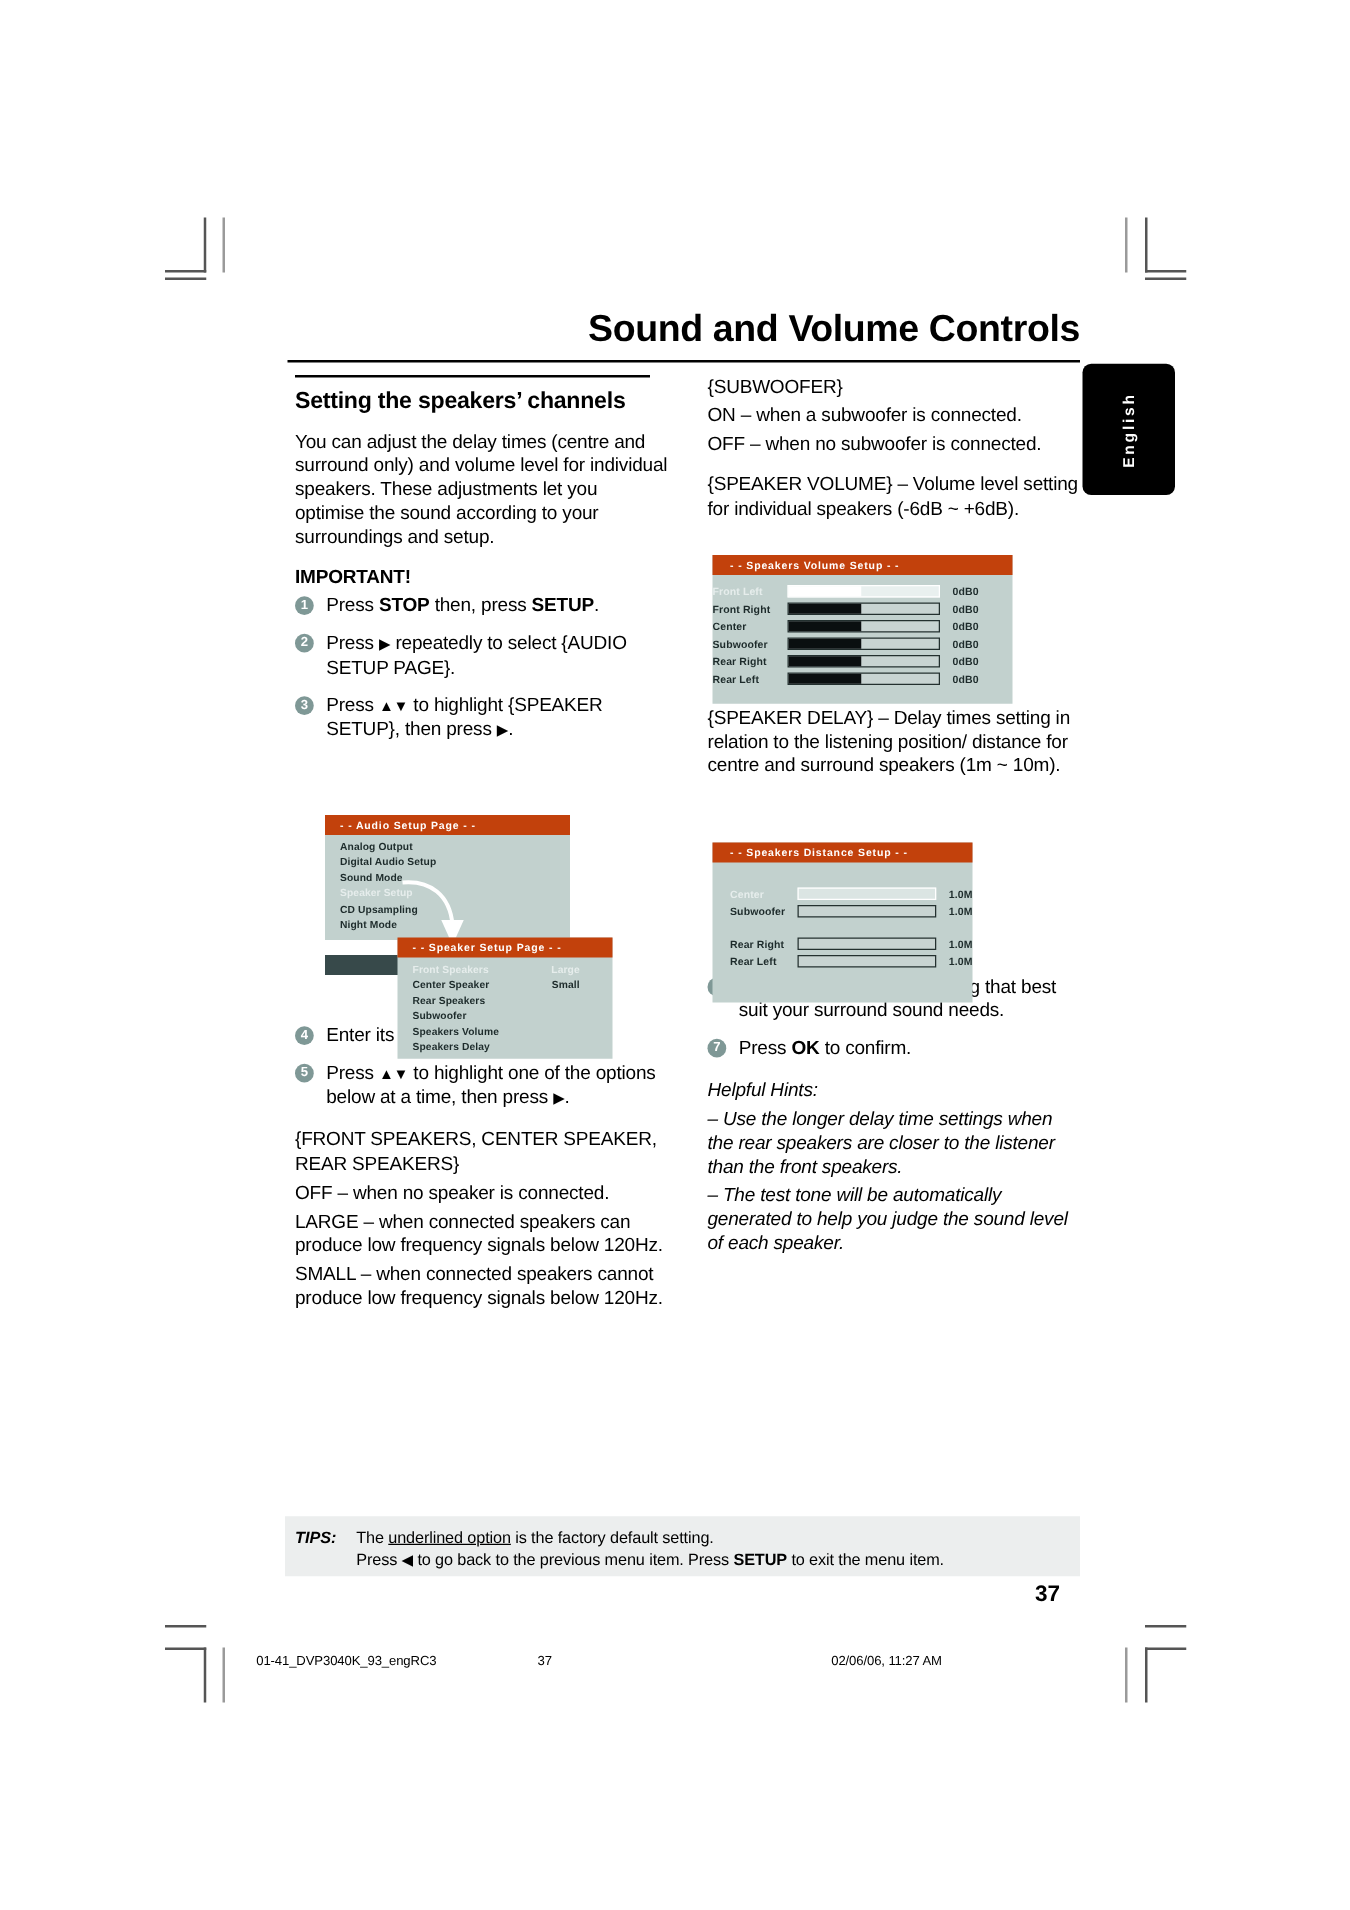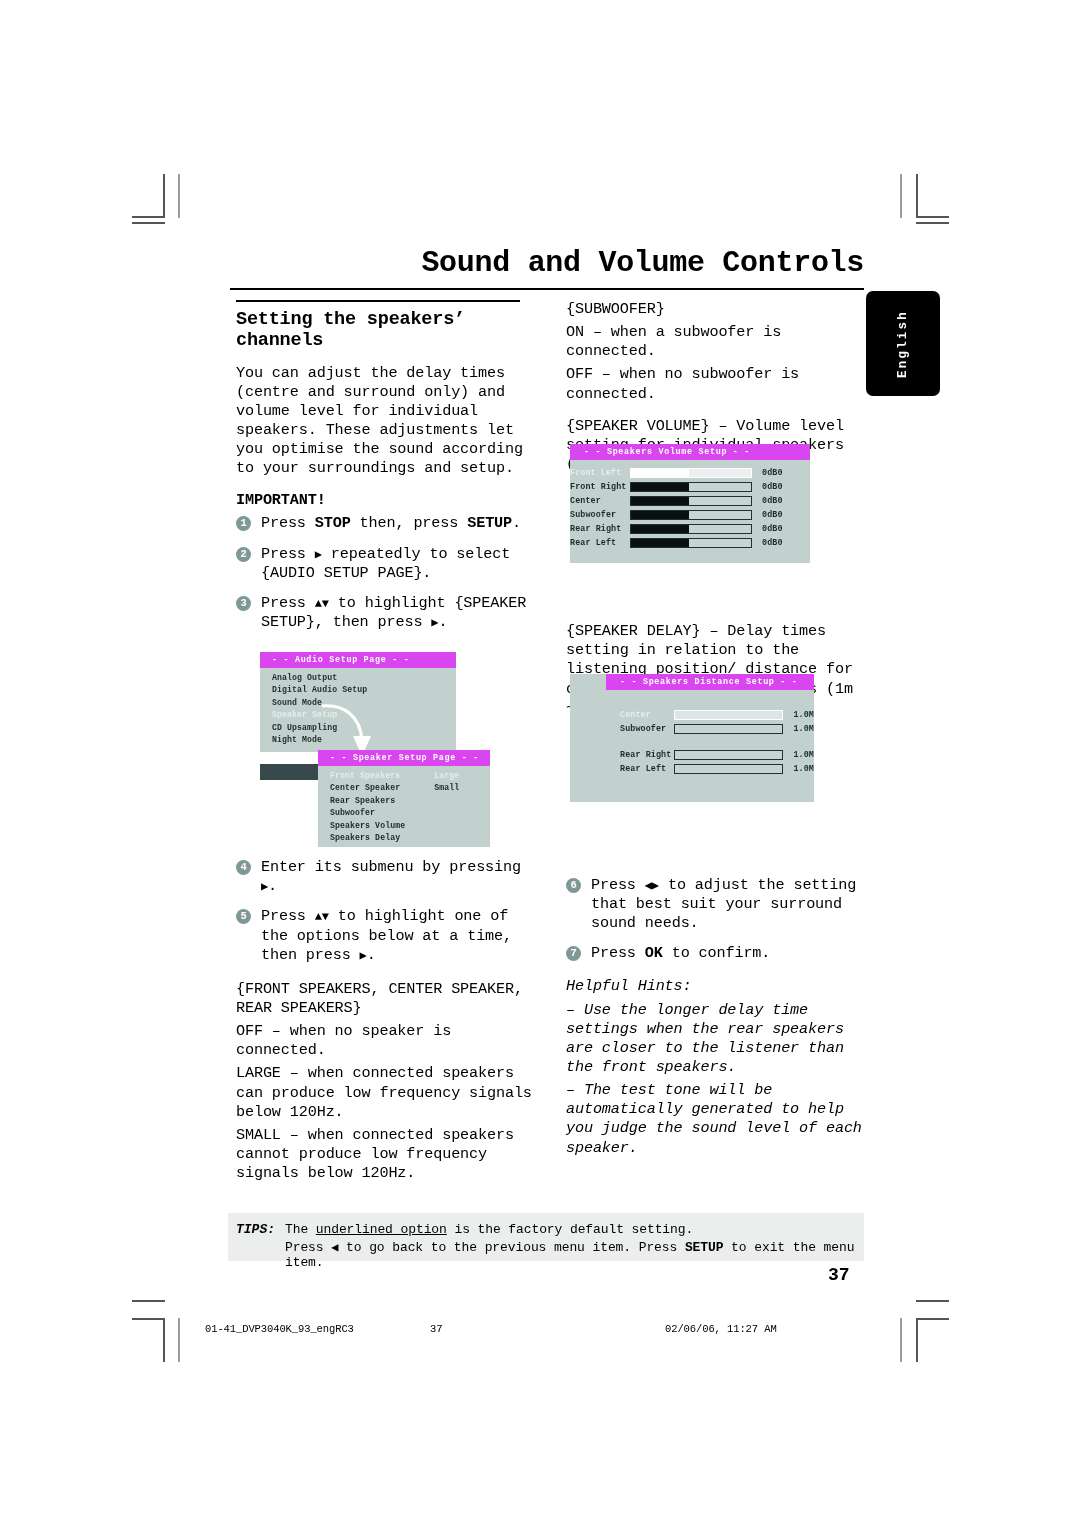--- a/index.html
+++ b/index.html
@@ -6,21 +6,21 @@
     margin: 0; padding: 0;
     background: #ffffff;
   }
   body {
     width: 1080px; height: 1528px;
     position: relative;
     font-family: "Liberation Sans", sans-serif;
     color: #000;
     overflow: hidden;
   }
-  .page { position: absolute; inset: 0; font-family: Liberation Mono, monospace; }
+  .page { position: absolute; inset: 0; }
 
   
   .crop { position: absolute; background: #555; }
   .crop.light { background: #9a9a9a; }
 
   
   #chapter-title {
     position: absolute;
     left: 230px; top: 248px; width: 634px;
     text-align: right;
@@ -100,21 +100,21 @@
   
   .osd {
     position: absolute;
     background: #c2d1ce;
     font-size: 8.2px;
     font-weight: bold;
     color: #1d2b2b;
     letter-spacing: 0.1px;
   }
   .osd .bar {
-    background: #d946ef;
+    background: #c2410c;
     color: #ffffff;
     font-size: 8.4px;
     font-weight: bold;
     letter-spacing: 0.7px;
     padding: 3px 0 3px 12px;
     white-space: nowrap;
   }
   .osd .item { padding: 0 0 0 12px; line-height: 12.4px; white-space: nowrap; }
   .osd .hl { color: #e6edec; }
 
@@ -122,41 +122,41 @@
   #audio-setup-page { left: 260px; top: 652px; width: 196px; height: 100px; }
   #audio-setup-tail  {
     position: absolute; left: 260px; top: 764px;
     width: 60px; height: 16px; background: #37494a;
   }
   #arrow-svg { position: absolute; left: 320px; top: 700px; width: 62px; height: 62px; }
 
   
   #speaker-setup-page { left: 318px; top: 750px; width: 172px; height: 97px; }
   #speaker-setup-page .row { display: flex; text-align: center; }
-  #speaker-setup-page .row .val { margin-left: 34px; }
+  #speaker-setup-page .row .val { margin-left: 50px; }
 
   
   #volume-setup { left: 570px; top: 444px; width: 240px; height: 119px; }
   .vrow { display: flex; align-items: center; height: 14px; }
   .vrow .lab { width: 60px; font-size: 8.4px; }
   .vrow .track {
     width: 122px; height: 10px;
     background: #c8d4d2;
     border: 1px solid #23302f;
     position: relative;
     box-sizing: border-box;
   }
   .vrow .fill { position: absolute; left: 0; top: 0; bottom: 0; background: #0a0f10; }
   .vrow .val { margin-left: 10px; font-size: 8.4px; }
   .vrow.sel .lab { color: #e6edec; }
   .vrow.sel .track { background: #e9f0ef; border-color: #ffffff; }
   .vrow.sel .fill { background: #ffffff; }
 
   
-  #distance-setup { left: 570px; top: 674px; width: 208px; height: 128px; padding-left: 36px; }
+  #distance-setup { left: 570px; top: 674px; width: 208px; height: 128px; }
   .drow { display: flex; align-items: center; height: 14px; padding-left: 14px; }
   .drow .lab { width: 60px; font-size: 8.4px; }
   .drow .track {
     width: 122px; height: 10px;
     background: #c8d4d2;
     border: 1px solid #23302f;
     box-sizing: border-box;
   }
   .drow .val { margin-left: 10px; font-size: 8.4px; }
   .drow.sel .lab { color: #e6edec; }

